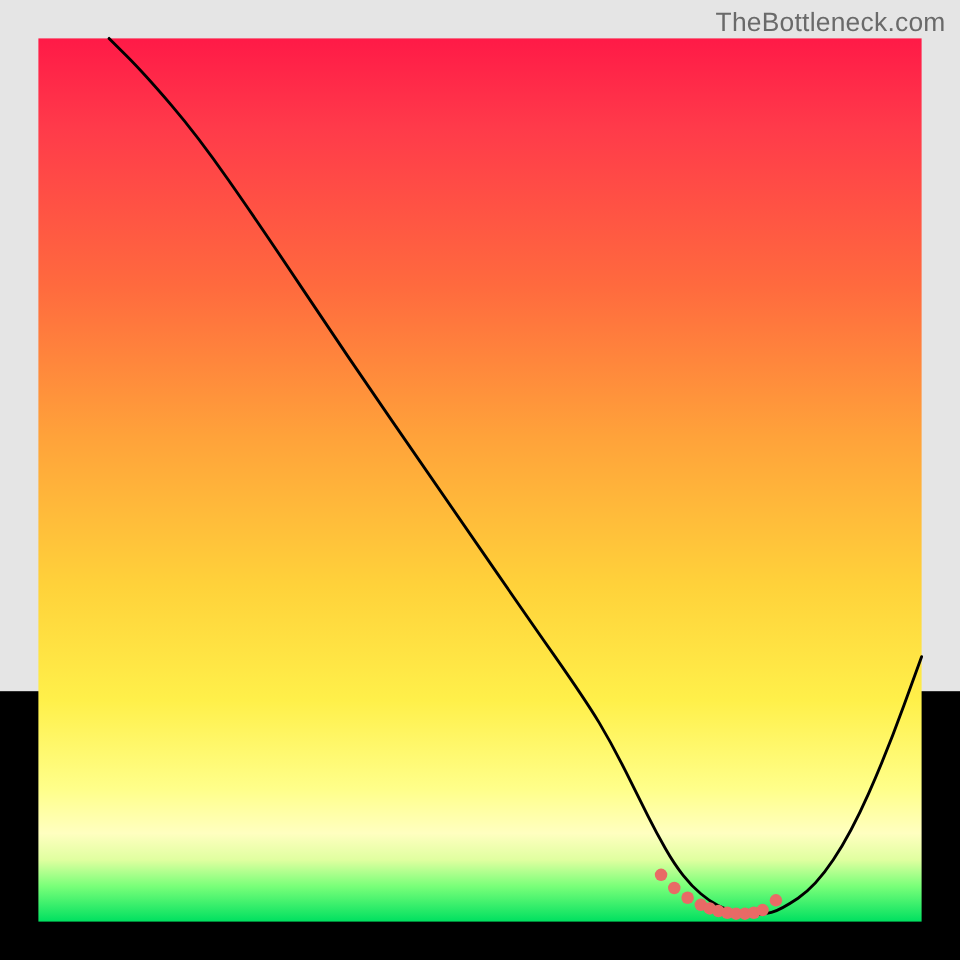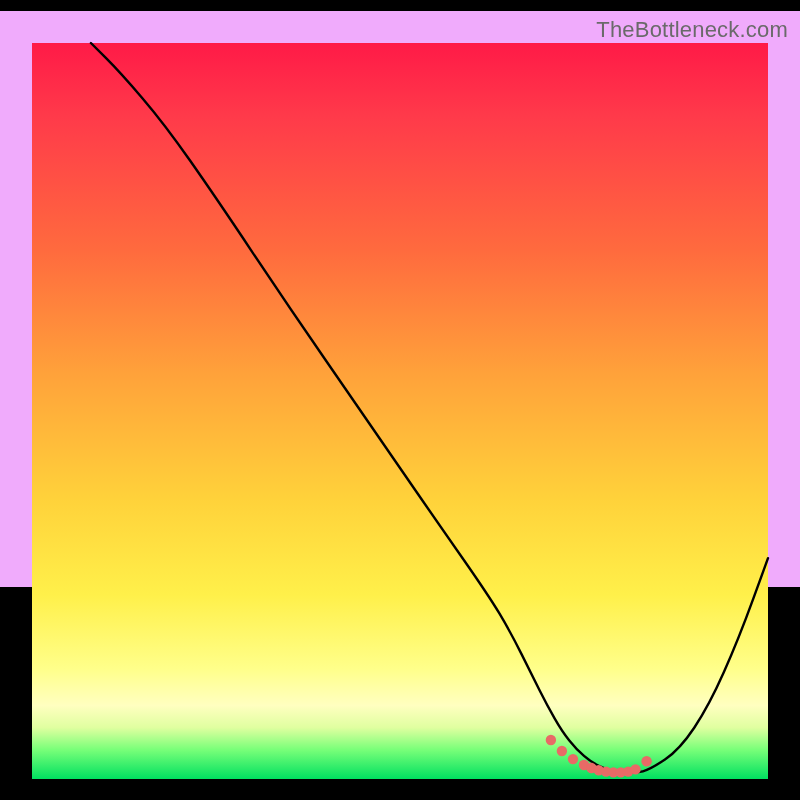--- a/index.html
+++ b/index.html
@@ -7,24 +7,24 @@
     padding: 0;
     width: 800px;
     height: 800px;
     background: #000;
     overflow: hidden;
     font-family: Arial, Helvetica, sans-serif;
   }
   .frame {
     position: absolute;
     left: 0;
-    top: 11px;
+    top: 0;
     width: 800px;
     height: 576px;
-    background: #f0abfc;
+    background: #e5e5e5;
   }
   .plot {
     position: absolute;
     left: 32px;
     top: 32px;
     width: 736px;
     height: 736px;
     
     background: linear-gradient(
       to bottom,

